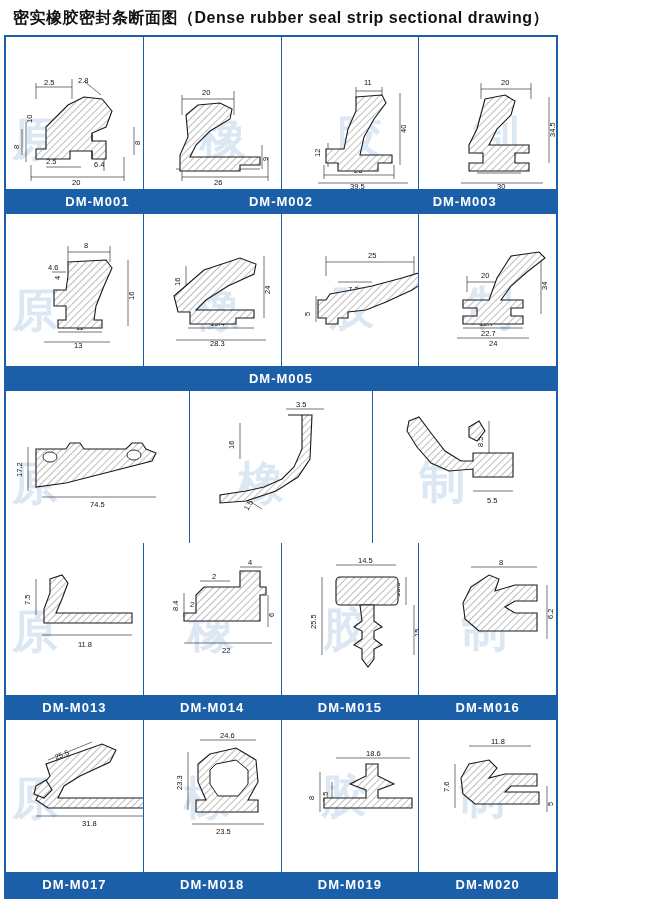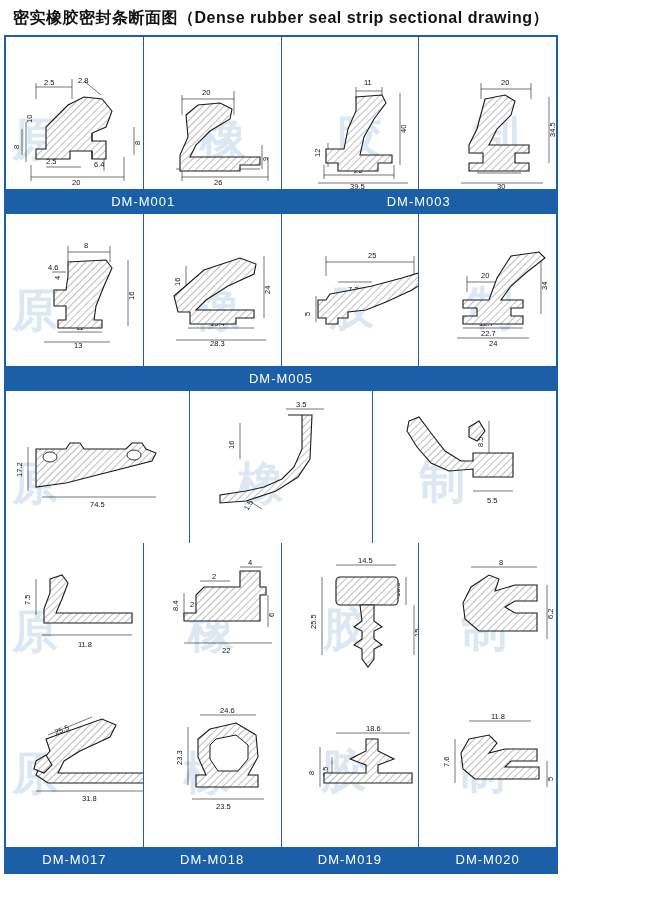--- a/index.html
+++ b/index.html
@@ -31,21 +31,21 @@
     position:relative;
     overflow:hidden;
     background:#fff;
   }
   .cell:last-child{border-right:none;}
   .labels{display:flex;flex-direction:row;height:25px;background:#1b5fa8;}
   .label{
     flex:1 1 0;
     color:#ffffff;
     font-size:13px;
-    font-weight:normal;
+    font-weight:bold;
     display:flex;
     align-items:center;
     justify-content:center;
     letter-spacing:1px;
     border-right:1px solid #1b5fa8;
   }
   .label:last-child{border-right:none;}
 
   
   .wm{
@@ -192,20 +192,21 @@
               <text class="dimtxt" x="136" y="100" transform="rotate(-90 136 100)">34.5</text>
               <text class="dimtxt" x="76" y="134">19</text>
               <text class="dimtxt" x="78" y="152">30</text>
               <path class="hatch-bg" d="M66,62 L86,58 L96,64 L92,78 L78,92 L70,108 L110,108 L110,116 L96,116 L96,126 L110,126 L110,134 L50,134 L50,126 L64,126 L64,116 L50,116 L50,108 L58,92 Z"></path>
             </svg>
           </div>
         </div>
       </div>
       <div class="labels">
         <div class="label">DM-M001</div>
+        <div class="label">DM-M002</div>
         <div class="label">DM-M003</div>
       </div>
     </div>
 
     <div class="rowblock">
       <div class="cells">
 
         <div class="cell">
           <div class="wm" style="left:6px;top:66px;">原</div>
           <div class="fig">
@@ -422,20 +423,26 @@
                 <line x1="52" y1="24" x2="118" y2="24"></line>
                 <line x1="128" y1="42" x2="128" y2="96"></line>
               </g>
               <text class="dimtxt" x="80" y="22">8</text>
               <text class="dimtxt" x="134" y="76" transform="rotate(-90 134 76)">6.2</text>
               <path class="hatch-bg" d="M52,44 L70,32 L80,36 L76,48 L96,42 L118,42 L118,58 L96,58 L86,64 L96,70 L118,70 L118,88 L60,88 L46,76 L44,60 Z"></path>
             </svg>
           </div>
         </div>
       </div>
+      <div class="labels">
+        <div class="label">DM-M013</div>
+        <div class="label">DM-M014</div>
+        <div class="label">DM-M015</div>
+        <div class="label">DM-M016</div>
+      </div>
     </div>
 
     <div class="rowblock">
       <div class="cells">
 
         <div class="cell">
           <div class="wm" style="left:6px;top:48px;">原</div>
           <div class="fig">
             <svg width="166" height="152" viewBox="0 0 166 152">
               <g class="dimline" fill="none">

